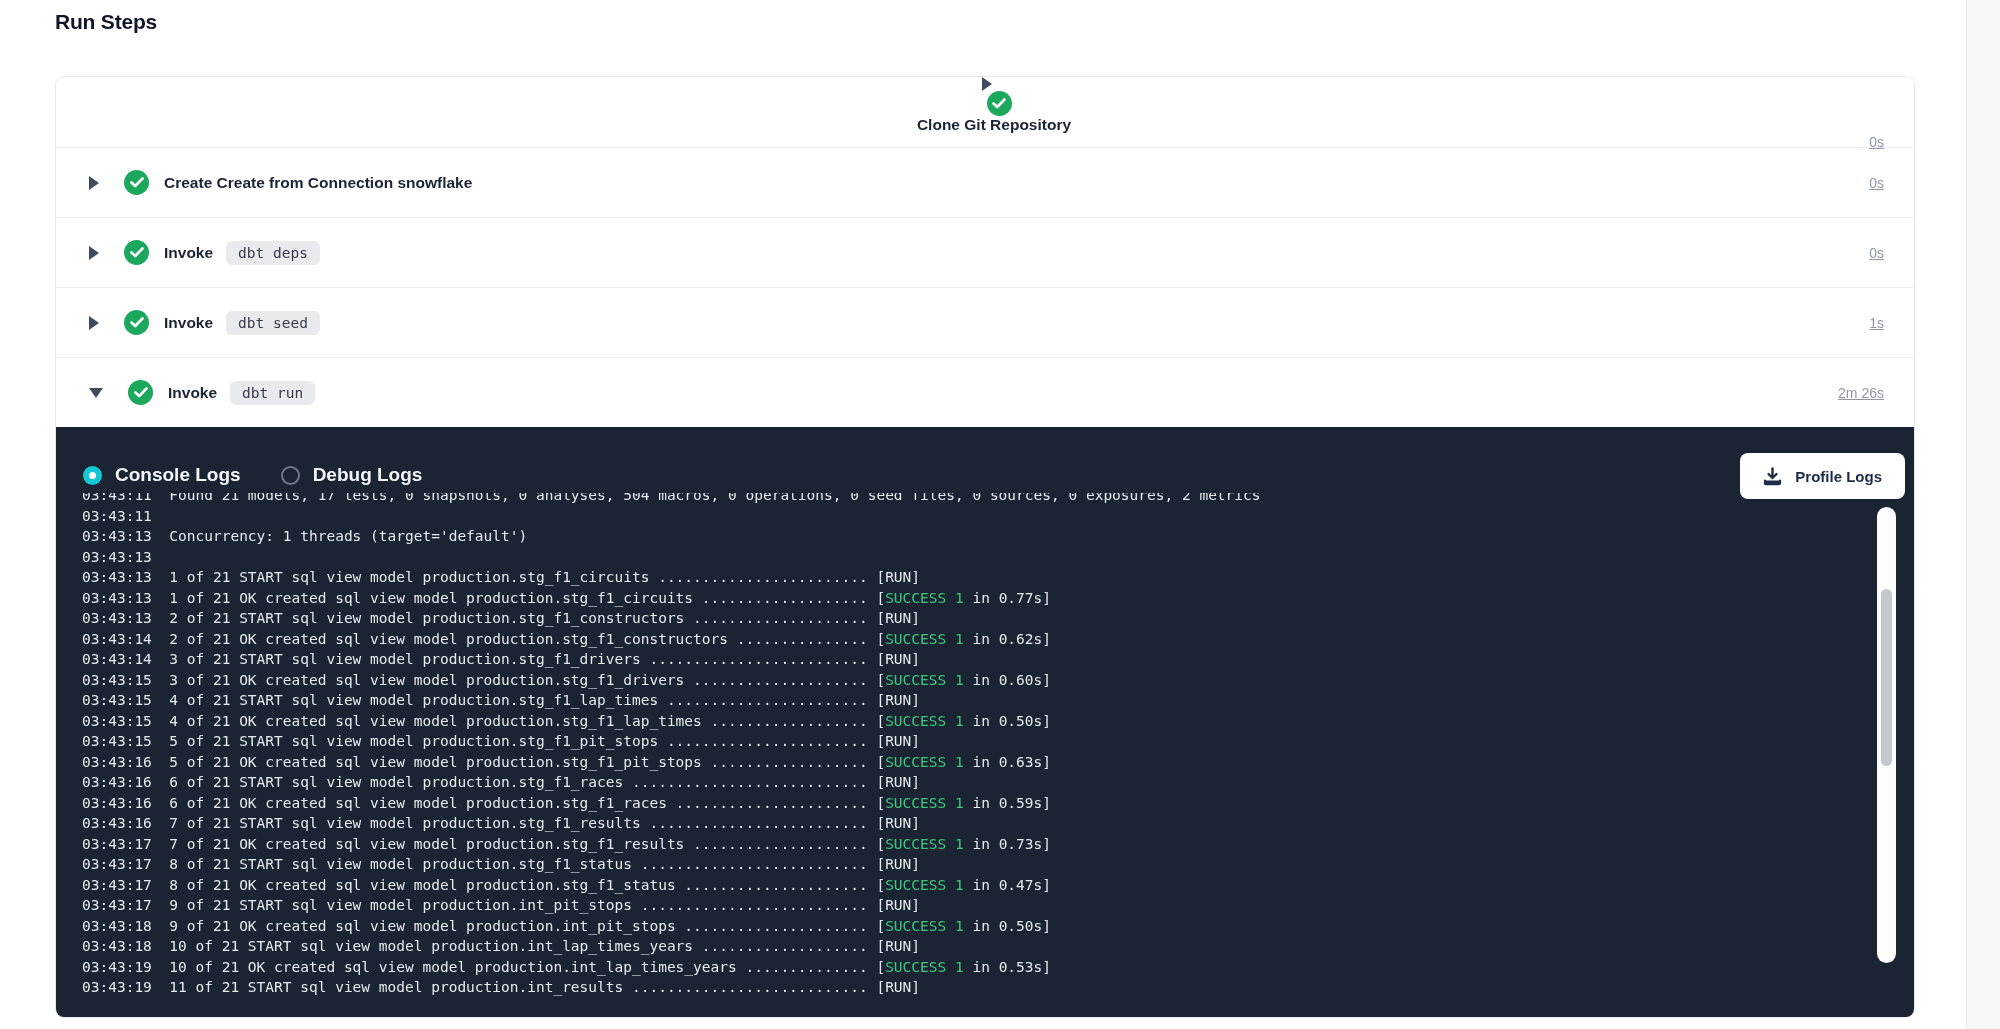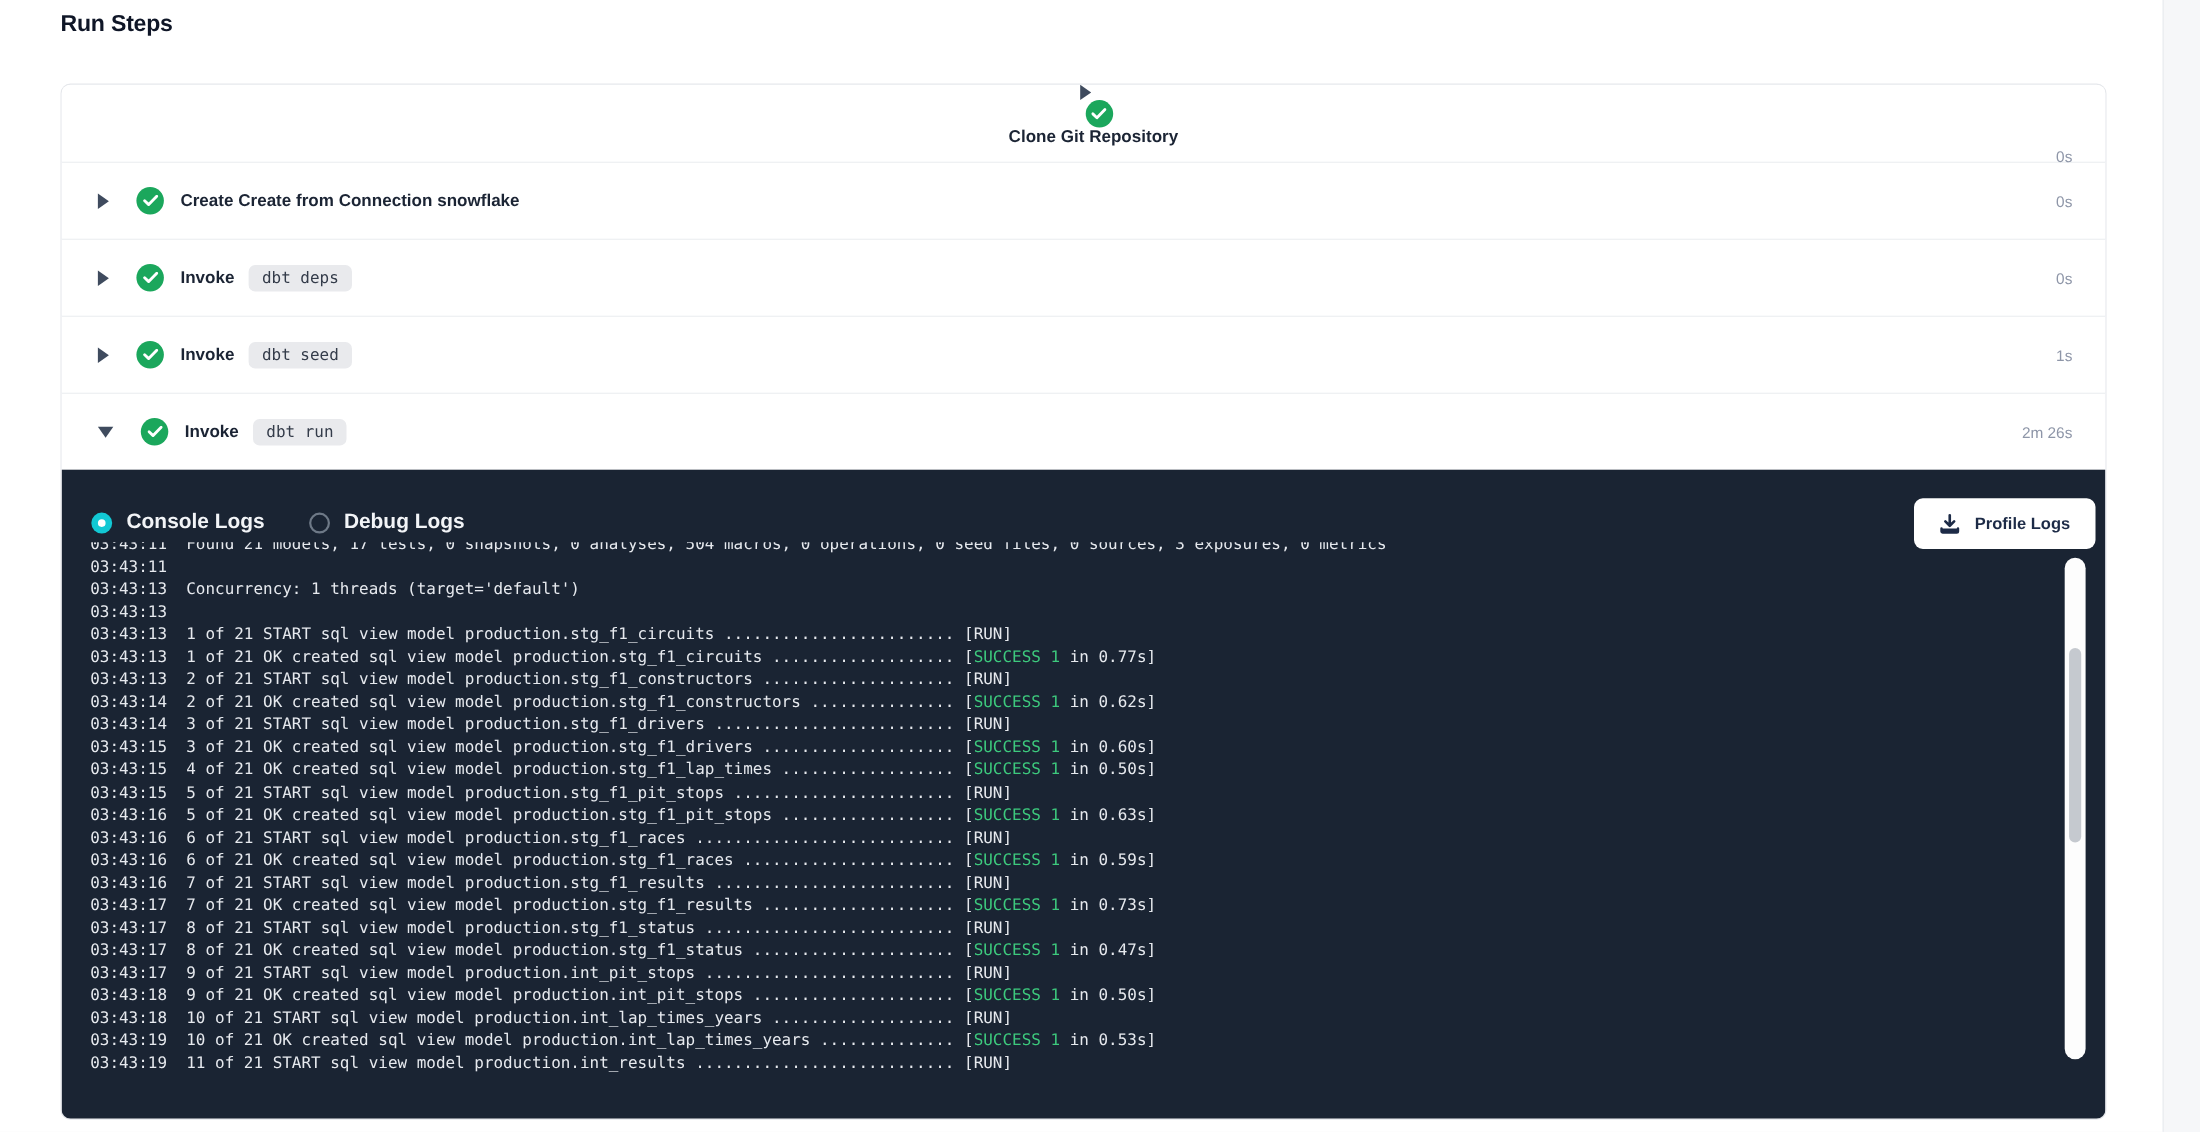--- a/index.html
+++ b/index.html
@@ -24,21 +24,21 @@
                  border-top:7px solid transparent; border-bottom:7px solid transparent; flex:none; }
   .caret-down  { width:0; height:0; border-top:10px solid #3f4b5e;
                  border-left:7px solid transparent; border-right:7px solid transparent; flex:none; }
 
   .check { width:25px; height:25px; border-radius:50%; background:#1ba75c; flex:none;
            margin-left:25px; display:flex; align-items:center; justify-content:center; }
 
   .step-title { margin-left:15px; font-size:15.5px; font-weight:700; color:#1b2434; }
   .chip { margin-left:13px; font-family:"DejaVu Sans Mono", monospace; font-size:14.5px;
           background:#e9eaed; color:#343c4a; padding:4px 12px; border-radius:6px; }
-  .duration { margin-left:auto; font-size:14px; color:#8e96a8; }
+  .duration { margin-left:auto; font-size:14px; color:#8e96a8;text-decoration:underline; }
 
   .console { position:relative; height:590px; background:#1a2433; }
 
   .radio-row { position:absolute; top:37px; left:27px; display:flex; align-items:center; gap:40px; }
   .radio-option { display:flex; align-items:center; gap:13px; cursor:pointer; }
   .radio-on { width:19px; height:19px; border-radius:50%; background:#12c8d4; position:relative; }
   .radio-on::after { content:""; position:absolute; left:6px; top:6px; width:7px; height:7px;
                      border-radius:50%; background:#ffffff; }
   .radio-off { width:19px; height:19px; border-radius:50%; border:2px solid #6e7987; background:transparent; }
   .radio-label { font-size:19px; font-weight:700; color:#f2f4f7; }
@@ -147,30 +147,31 @@
           <svg width="19" height="19" viewBox="0 0 19 19">
             <path d="M9.5 1.5 V10.5 M5.5 7 L9.5 11 L13.5 7" stroke="#1d2b47" stroke-width="2.4" fill="none" stroke-linecap="round" stroke-linejoin="round"></path>
             <path d="M2 13.5 V16 a1.2 1.2 0 0 0 1.2 1.2 H15.8 A1.2 1.2 0 0 0 17 16 V13.5" stroke="#1d2b47" stroke-width="2.2" fill="#1d2b47" stroke-linecap="round"></path>
           </svg>
         </span>
         <span>Profile Logs</span>
       </button>
 
       <div class="log-area">
         <div id="log-lines">
-            <div class="log-line clipped">03:43:11  Found 21 models, 17 tests, 0 snapshots, 0 analyses, 504 macros, 0 operations, 0 seed files, 0 sources, 3 exposures, 0 metrics</div>
+            <div class="log-line clipped">03:43:11  Found 21 models, 17 tests, 0 snapshots, 0 analyses, 504 macros, 0 operations, 0 seed files, 0 sources, 0 exposures, 2 metrics</div>
             <div class="log-line">03:43:11  </div>
             <div class="log-line">03:43:13  Concurrency: 1 threads (target='default')</div>
             <div class="log-line">03:43:13  </div>
             <div class="log-line">03:43:13  1 of 21 START sql view model production.stg_f1_circuits ........................ [RUN]</div>
             <div class="log-line">03:43:13  1 of 21 OK created sql view model production.stg_f1_circuits ................... [<span class="log-green">SUCCESS 1</span> in 0.77s]</div>
             <div class="log-line">03:43:13  2 of 21 START sql view model production.stg_f1_constructors .................... [RUN]</div>
             <div class="log-line">03:43:14  2 of 21 OK created sql view model production.stg_f1_constructors ............... [<span class="log-green">SUCCESS 1</span> in 0.62s]</div>
             <div class="log-line">03:43:14  3 of 21 START sql view model production.stg_f1_drivers ......................... [RUN]</div>
             <div class="log-line">03:43:15  3 of 21 OK created sql view model production.stg_f1_drivers .................... [<span class="log-green">SUCCESS 1</span> in 0.60s]</div>
+            <div class="log-line">03:43:15  4 of 21 START sql view model production.stg_f1_lap_times ....................... [RUN]</div>
             <div class="log-line">03:43:15  4 of 21 OK created sql view model production.stg_f1_lap_times .................. [<span class="log-green">SUCCESS 1</span> in 0.50s]</div>
             <div class="log-line">03:43:15  5 of 21 START sql view model production.stg_f1_pit_stops ....................... [RUN]</div>
             <div class="log-line">03:43:16  5 of 21 OK created sql view model production.stg_f1_pit_stops .................. [<span class="log-green">SUCCESS 1</span> in 0.63s]</div>
             <div class="log-line">03:43:16  6 of 21 START sql view model production.stg_f1_races ........................... [RUN]</div>
             <div class="log-line">03:43:16  6 of 21 OK created sql view model production.stg_f1_races ...................... [<span class="log-green">SUCCESS 1</span> in 0.59s]</div>
             <div class="log-line">03:43:16  7 of 21 START sql view model production.stg_f1_results ......................... [RUN]</div>
             <div class="log-line">03:43:17  7 of 21 OK created sql view model production.stg_f1_results .................... [<span class="log-green">SUCCESS 1</span> in 0.73s]</div>
             <div class="log-line">03:43:17  8 of 21 START sql view model production.stg_f1_status .......................... [RUN]</div>
             <div class="log-line">03:43:17  8 of 21 OK created sql view model production.stg_f1_status ..................... [<span class="log-green">SUCCESS 1</span> in 0.47s]</div>
             <div class="log-line">03:43:17  9 of 21 START sql view model production.int_pit_stops .......................... [RUN]</div>

